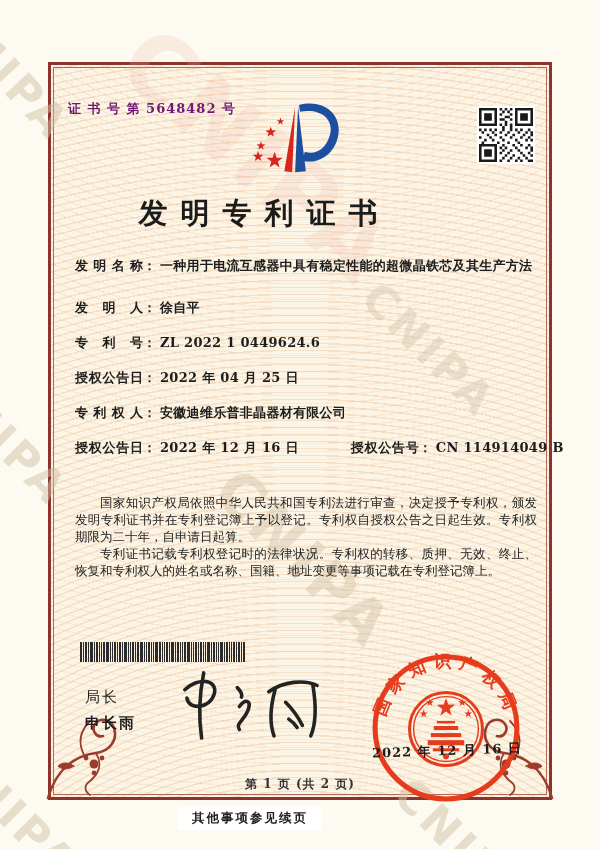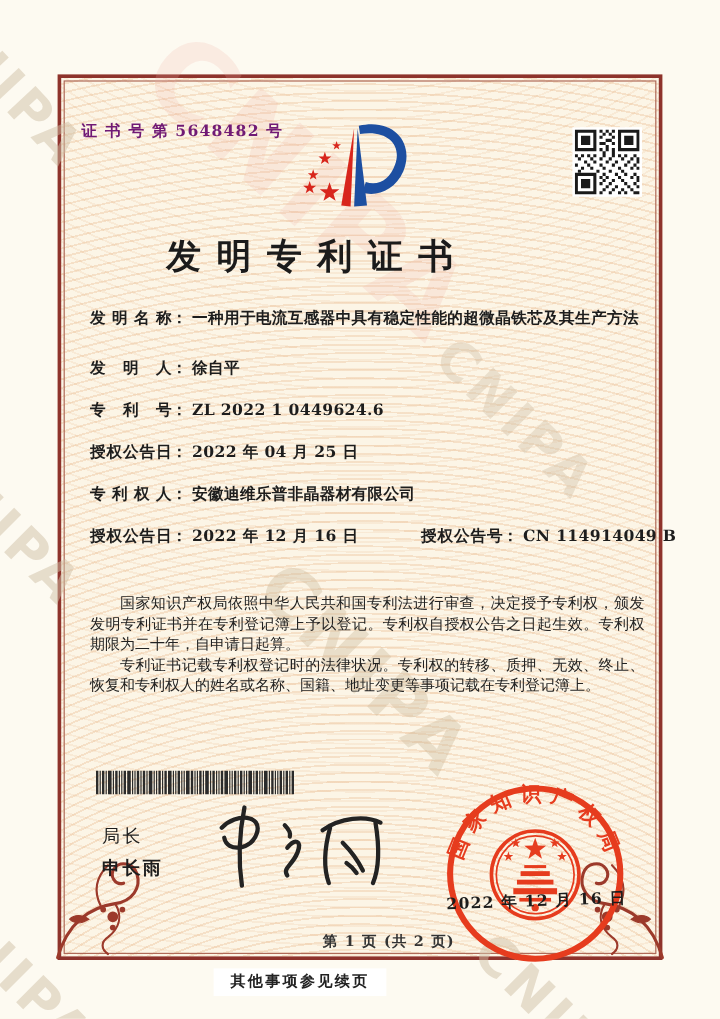--- a/index.html
+++ b/index.html
@@ -72,21 +72,21 @@
   .seal-date{
     left:372px;top:742px;width:150px;text-align:center;z-index:6;
     font-size:13px;font-weight:700;color:#1c1c1c;letter-spacing:1px;
     transform:rotate(-2deg);
   }
 
   .corner{width:92px;height:92px;z-index:4;}
   .corner.left{left:44px;top:710px;transform:scaleX(-1);}
   .corner.right{left:464px;top:710px;}
 
-  .page-no{left:48px;top:776px;width:552px;text-align:center;font-size:12px;color:#333;font-weight:600;letter-spacing:1px;}
+  .page-no{left:48px;top:776px;width:504px;text-align:center;font-size:12px;color:#333;font-weight:600;letter-spacing:1px;}
   .note-wrap{left:0;top:807px;width:500px;text-align:center;z-index:4;}
   .note{
     display:inline-block;background:#ffffff;padding:3px 14px;
     font-size:12.5px;color:#222;font-weight:600;letter-spacing:2px;
   }
 </style>
 </head>
 <body>
 
 <div class="page">

